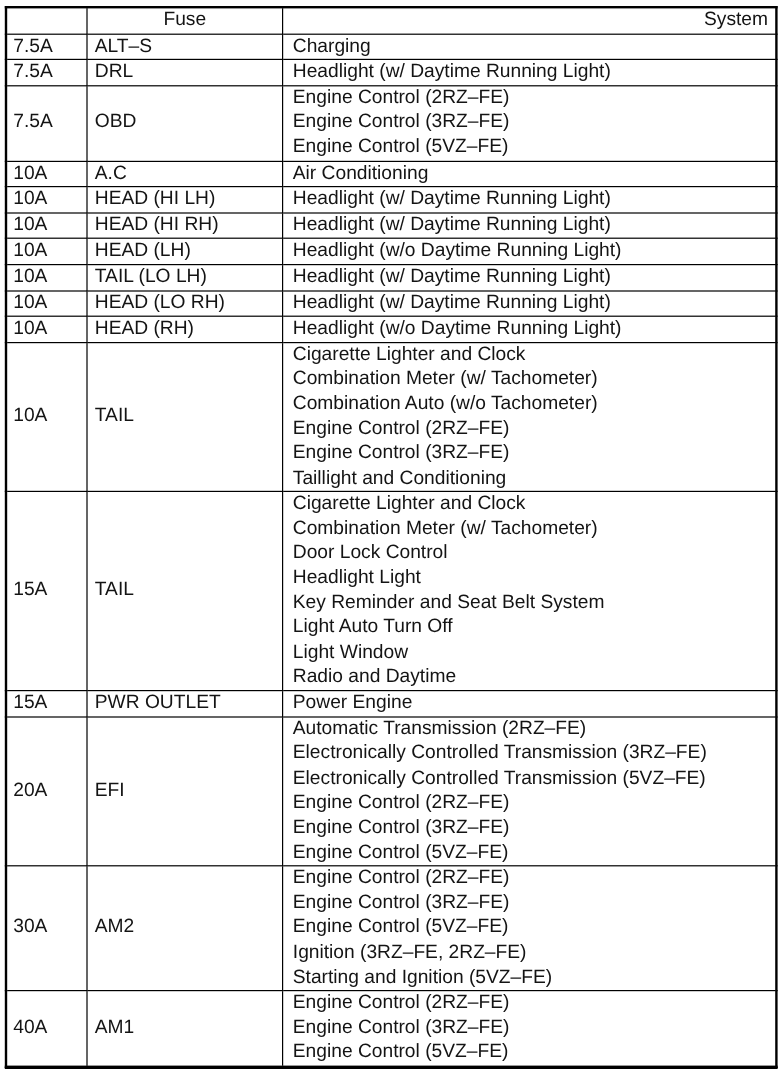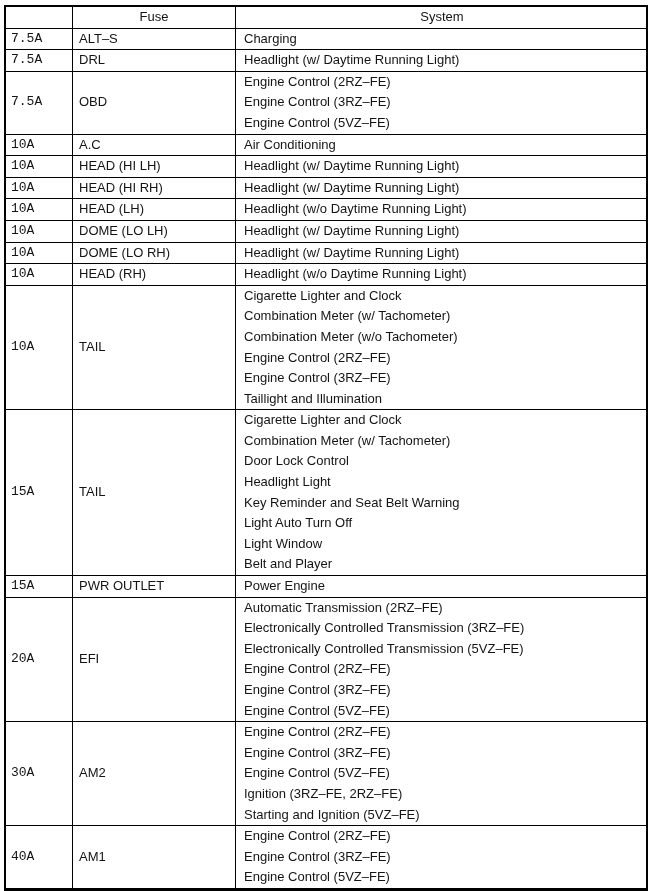--- a/index.html
+++ b/index.html
@@ -22,33 +22,33 @@
     left: 4px;
     top: 5px;
     width: 644px;
     border-collapse: collapse;
     table-layout: fixed;
     border: 2px solid #000;
   }
   .fuse-table th,
   .fuse-table td {
     border: 1px solid #000;
-    font-size: 13px;
+    font-size: 16px;
     line-height: 20.6px;
     font-weight: normal;
     color: #141414;
     padding: 0 6px;
     vertical-align: middle;
     overflow: hidden;
     white-space: nowrap;
   }
   .fuse-table th.h-amp   { width: 54px; }
   .fuse-table th.h-fuse  { width: 150px; text-align: center; }
-  .fuse-table th.h-sys   { text-align: center; padding-left: 8px; }
-  .fuse-table td.amp  { padding-left: 5px; font-family: Liberation Mono, monospace; }
+  .fuse-table th.h-sys   { text-align: right; padding-left: 8px; }
+  .fuse-table td.amp  { padding-left: 5px; }
   .fuse-table td.fuse { padding-left: 6px; }
   .fuse-table td.sys  { padding: 0; }
   .sysline {
     padding: 0 0 0 8px;
     line-height: 20.6px;
     white-space: nowrap;
   }
   .next-table-edge {
     position: absolute;
     left: 4px;
@@ -117,63 +117,63 @@
         </tr>
         <tr>
           <td class="amp">10A</td>
           <td class="fuse">HEAD (LH)</td>
           <td class="sys">
             <div class="sysline">Headlight (w/o Daytime Running Light)</div>
           </td>
         </tr>
         <tr>
           <td class="amp">10A</td>
-          <td class="fuse">DOME (LO LH)</td>
-          <td class="sys">
-            <div class="sysline">Headlight (w/ Daytime Running Light)</div>
-          </td>
-        </tr>
-        <tr>
-          <td class="amp">10A</td>
-          <td class="fuse">DOME (LO RH)</td>
+          <td class="fuse">TAIL (LO LH)</td>
+          <td class="sys">
+            <div class="sysline">Headlight (w/ Daytime Running Light)</div>
+          </td>
+        </tr>
+        <tr>
+          <td class="amp">10A</td>
+          <td class="fuse">HEAD (LO RH)</td>
           <td class="sys">
             <div class="sysline">Headlight (w/ Daytime Running Light)</div>
           </td>
         </tr>
         <tr>
           <td class="amp">10A</td>
           <td class="fuse">HEAD (RH)</td>
           <td class="sys">
             <div class="sysline">Headlight (w/o Daytime Running Light)</div>
           </td>
         </tr>
         <tr>
           <td class="amp">10A</td>
           <td class="fuse">TAIL</td>
           <td class="sys">
             <div class="sysline">Cigarette Lighter and Clock</div>
             <div class="sysline">Combination Meter (w/ Tachometer)</div>
-            <div class="sysline">Combination Meter (w/o Tachometer)</div>
-            <div class="sysline">Engine Control (2RZ–FE)</div>
-            <div class="sysline">Engine Control (3RZ–FE)</div>
-            <div class="sysline">Taillight and Illumination</div>
+            <div class="sysline">Combination Auto (w/o Tachometer)</div>
+            <div class="sysline">Engine Control (2RZ–FE)</div>
+            <div class="sysline">Engine Control (3RZ–FE)</div>
+            <div class="sysline">Taillight and Conditioning</div>
           </td>
         </tr>
         <tr>
           <td class="amp">15A</td>
           <td class="fuse">TAIL</td>
           <td class="sys">
             <div class="sysline">Cigarette Lighter and Clock</div>
             <div class="sysline">Combination Meter (w/ Tachometer)</div>
             <div class="sysline">Door Lock Control</div>
             <div class="sysline">Headlight Light</div>
-            <div class="sysline">Key Reminder and Seat Belt Warning</div>
+            <div class="sysline">Key Reminder and Seat Belt System</div>
             <div class="sysline">Light Auto Turn Off</div>
             <div class="sysline">Light Window</div>
-            <div class="sysline">Belt and Player</div>
+            <div class="sysline">Radio and Daytime</div>
           </td>
         </tr>
         <tr>
           <td class="amp">15A</td>
           <td class="fuse">PWR OUTLET</td>
           <td class="sys">
             <div class="sysline">Power Engine</div>
           </td>
         </tr>
         <tr>

